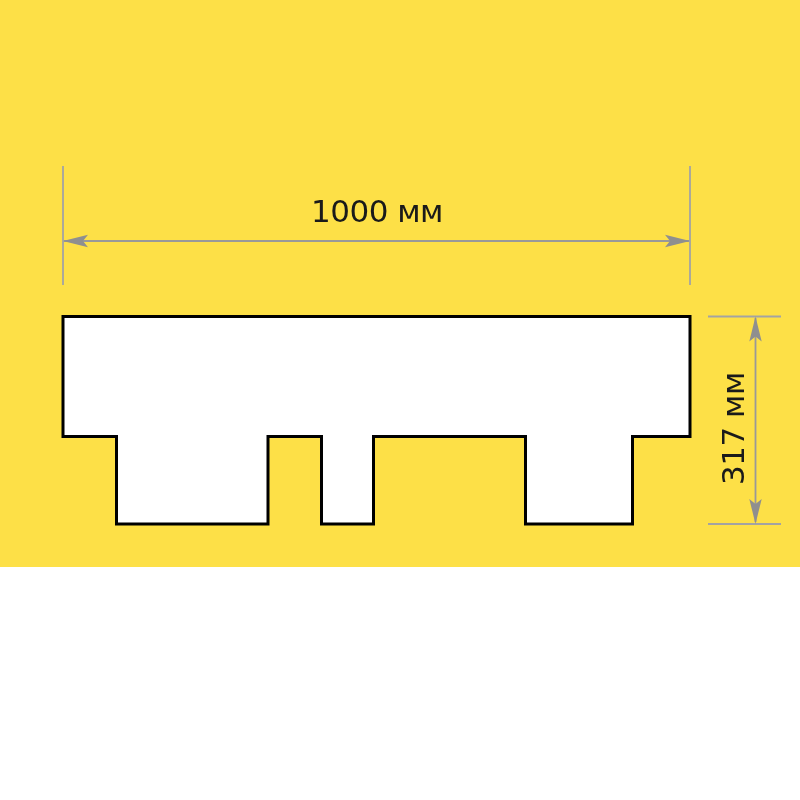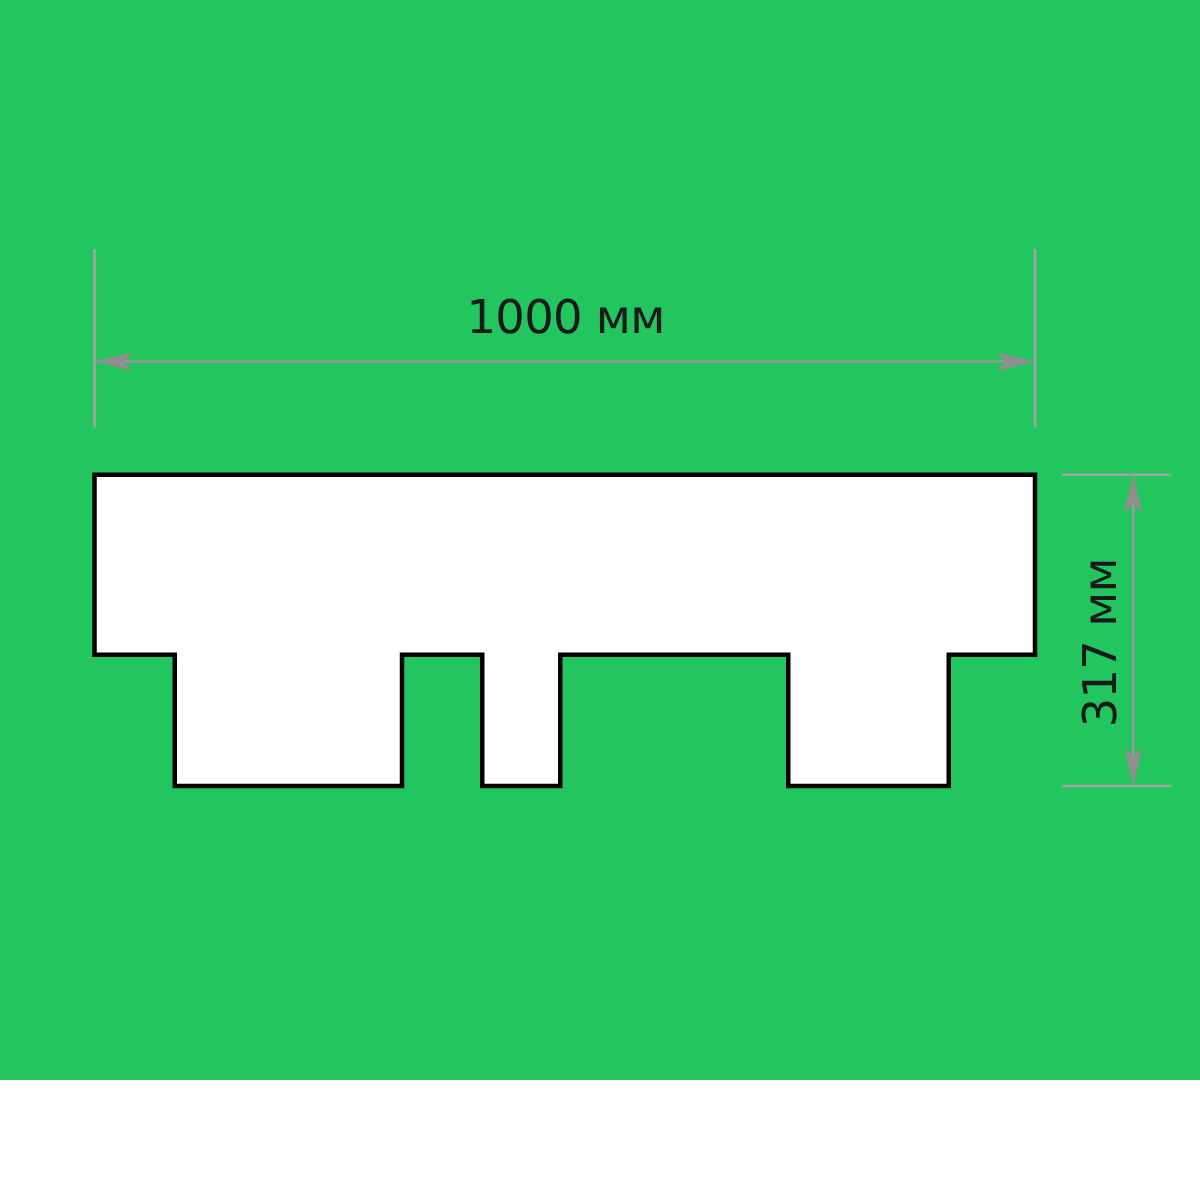--- a/index.html
+++ b/index.html
@@ -7,22 +7,22 @@
     padding: 0;
     background: #ffffff;
     width: 800px;
     height: 800px;
     overflow: hidden;
     font-family: "DejaVu Sans", "Liberation Sans", sans-serif;
   }
   .drawing-stage {
     position: relative;
     width: 800px;
-    height: 720px;
-    background: #22c55e;
+    height: 567px;
+    background: #fde047;
   }
   svg { display: block; }
   .outline {
     fill: #ffffff;
     stroke: #000000;
     stroke-width: 3;
     stroke-linejoin: miter;
   }
   .dim-line {
     stroke: #999999;

